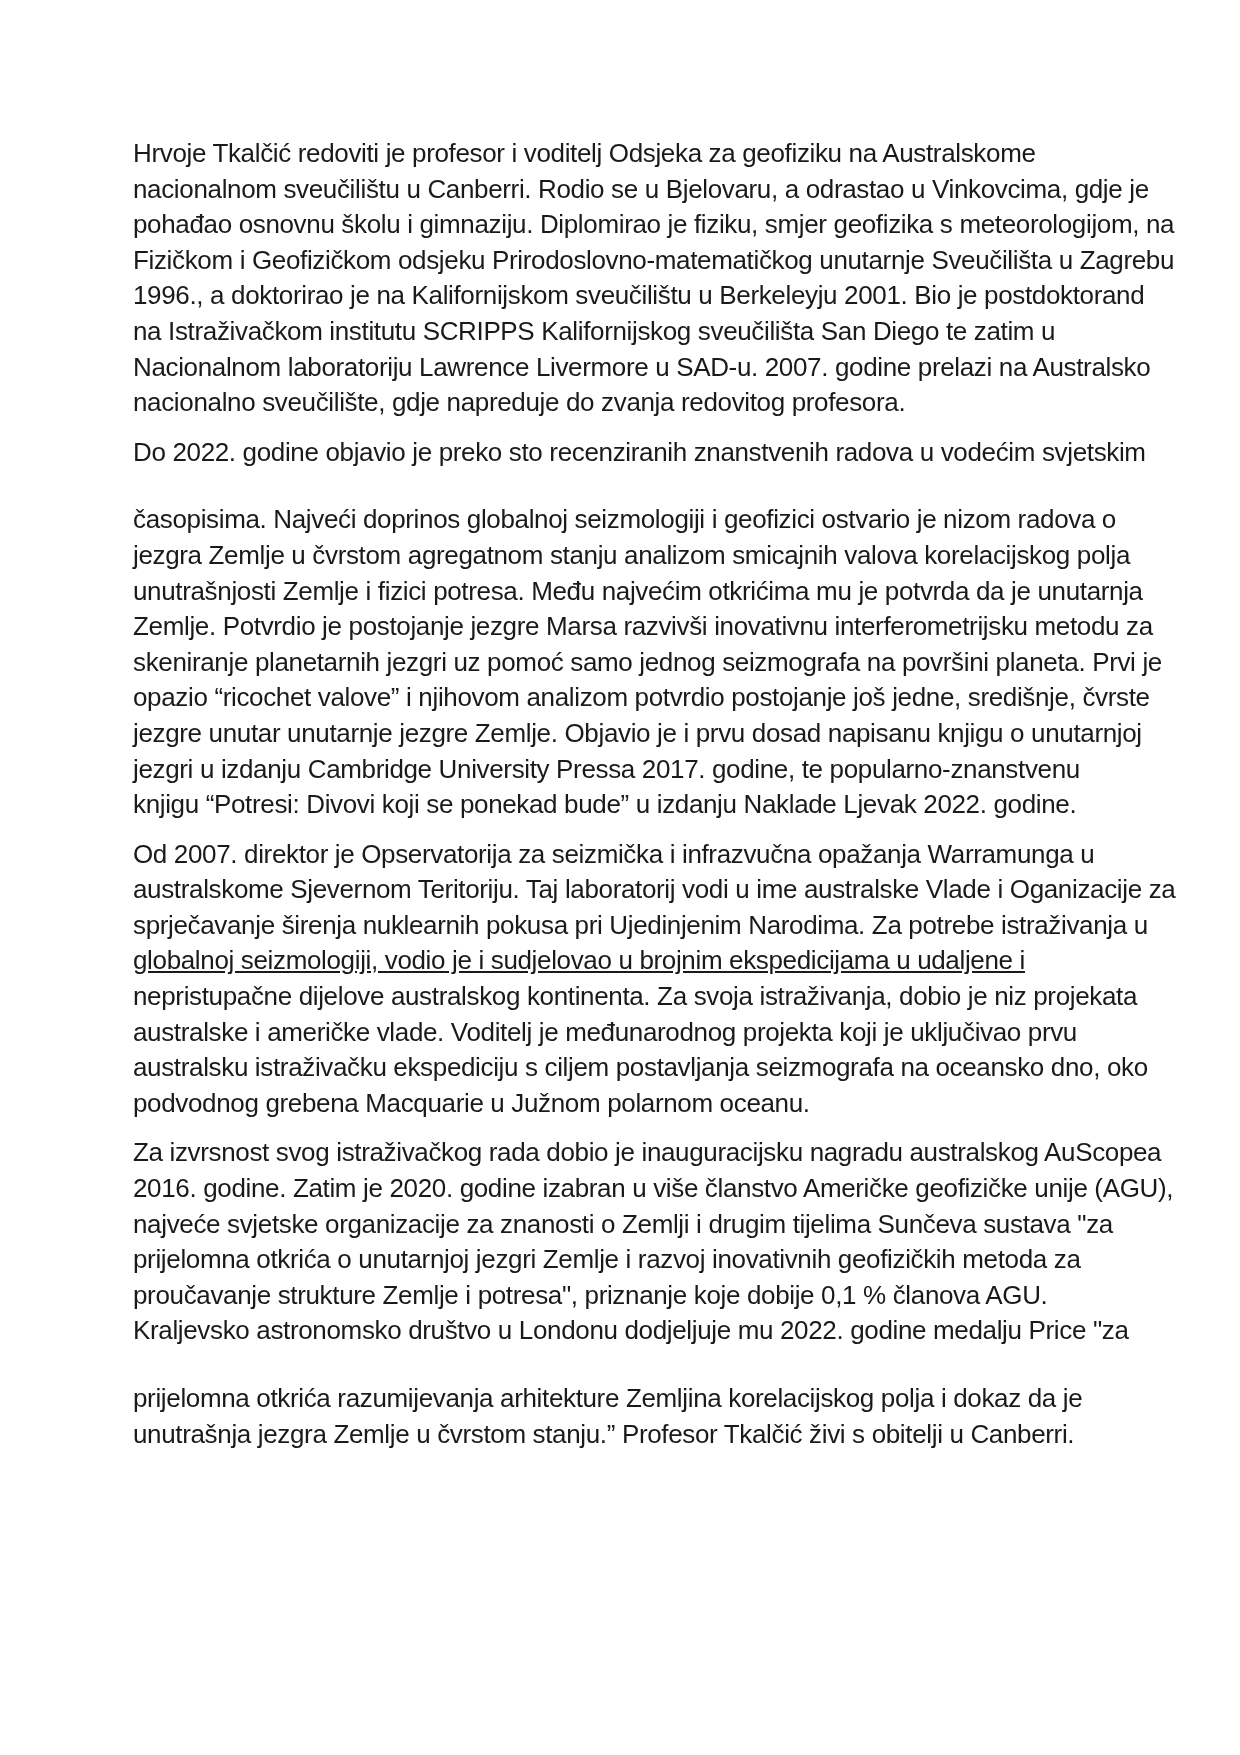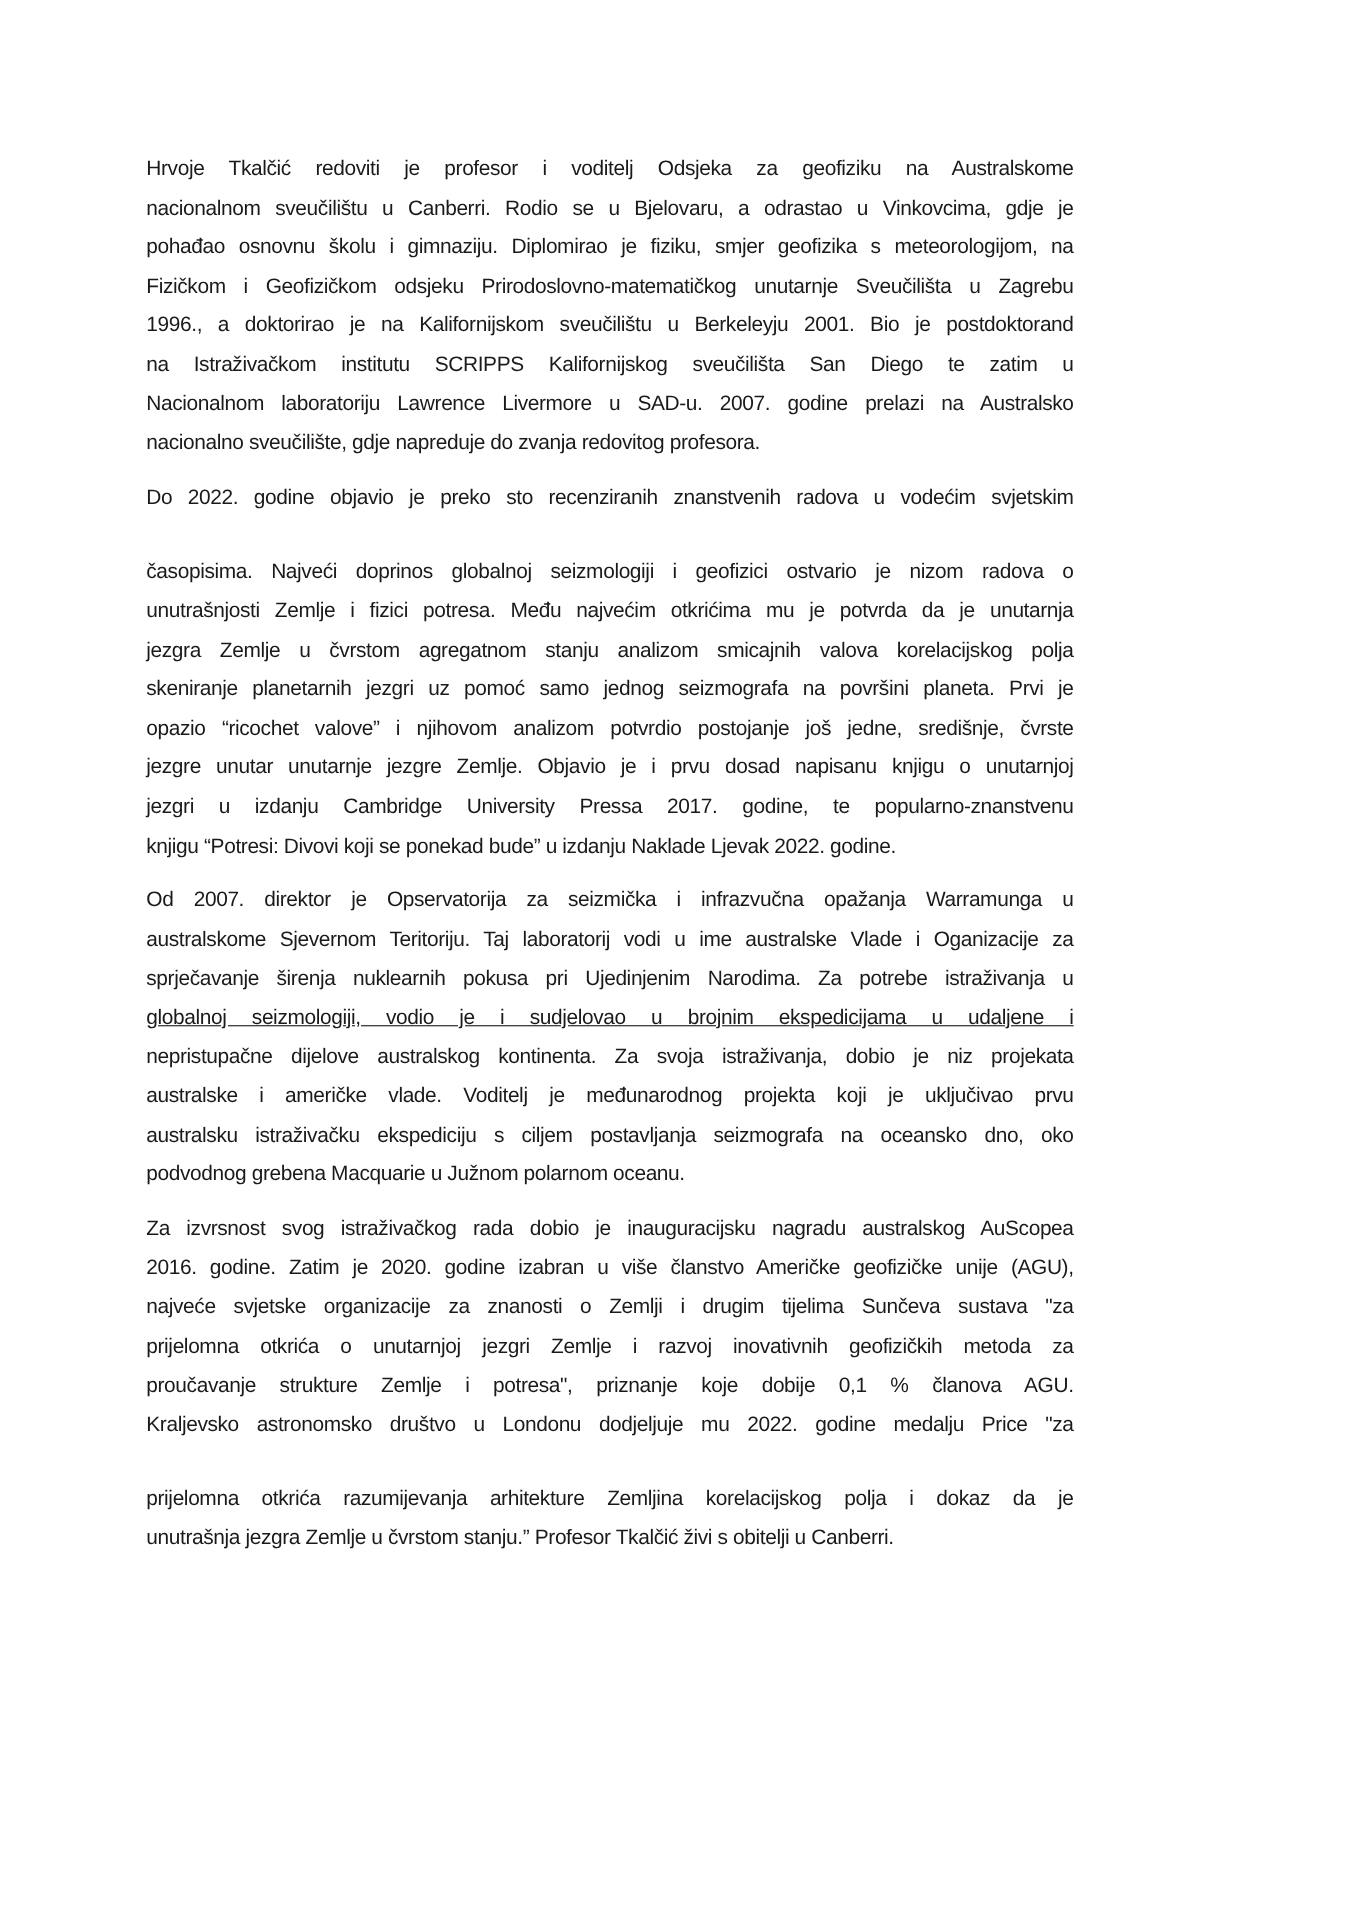--- a/index.html
+++ b/index.html
@@ -16,21 +16,21 @@
       color: #1a1a1a;
     }
     .page {
       position: absolute;
       left: 133px;
       top: 136px;
       width: 843px;
     }
     .para {
       margin: 0 0 14px 0;
-      font-size: 19px;
+      font-size: 26px;
       line-height: 35.6px;
       text-align: justify;
       text-align-last: left;
       letter-spacing: -0.35px;
       word-spacing: 0px;
       hyphens: none;
     }
     .line {
       display: block;
       text-align: justify;
@@ -53,22 +53,23 @@
     <span class="line" style="display: block;">Fizičkom i Geofizičkom odsjeku Prirodoslovno-matematičkog unutarnje Sveučilišta u Zagrebu</span>
     <span class="line" style="display: block;">1996., a doktorirao je na Kalifornijskom sveučilištu u Berkeleyju 2001. Bio je postdoktorand</span>
     <span class="line" style="display: block;">na Istraživačkom institutu SCRIPPS Kalifornijskog sveučilišta San Diego te zatim u</span>
     <span class="line" style="display: block;">Nacionalnom laboratoriju Lawrence Livermore u SAD-u. 2007. godine prelazi na Australsko</span>
     <span class="line last" style="display: block;">nacionalno sveučilište, gdje napreduje do zvanja redovitog profesora.</span>
   </p>
 
   <p class="para">
     <span class="line" style="display: block;">Do 2022. godine objavio je preko sto recenziranih znanstvenih radova u vodećim svjetskim</span>
     <span class="line" style="display: block; margin-top: 32px;">časopisima. Najveći doprinos globalnoj seizmologiji i geofizici ostvario je nizom radova o</span>
+    <span class="line" style="display: block;">jezgra Zemlje u čvrstom agregatnom stanju analizom smicajnih valova korelacijskog polja</span>
     <span class="line" style="display: block;">unutrašnjosti Zemlje i fizici potresa. Među najvećim otkrićima mu je potvrda da je unutarnja</span>
-    <span class="line" style="display: block;">jezgra Zemlje u čvrstom agregatnom stanju analizom smicajnih valova korelacijskog polja</span>
+    <span class="line" style="display: block;">Zemlje. Potvrdio je postojanje jezgre Marsa razvivši inovativnu interferometrijsku metodu za</span>
     <span class="line" style="display: block;">skeniranje planetarnih jezgri uz pomoć samo jednog seizmografa na površini planeta. Prvi je</span>
     <span class="line" style="display: block;">opazio “ricochet valove” i njihovom analizom potvrdio postojanje još jedne, središnje, čvrste</span>
     <span class="line" style="display: block;">jezgre unutar unutarnje jezgre Zemlje. Objavio je i prvu dosad napisanu knjigu o unutarnjoj</span>
     <span class="line" style="display: block;">jezgri u izdanju Cambridge University Pressa 2017. godine, te popularno-znanstvenu</span>
     <span class="line last" style="display: block;">knjigu “Potresi: Divovi koji se ponekad bude” u izdanju Naklade Ljevak 2022. godine.</span>
   </p>
 
   <p class="para">
     <span class="line" style="display: block;">Od 2007. direktor je Opservatorija za seizmička i infrazvučna opažanja Warramunga u</span>
     <span class="line" style="display: block;">australskome Sjevernom Teritoriju. Taj laboratorij vodi u ime australske Vlade i Oganizacije za</span>

